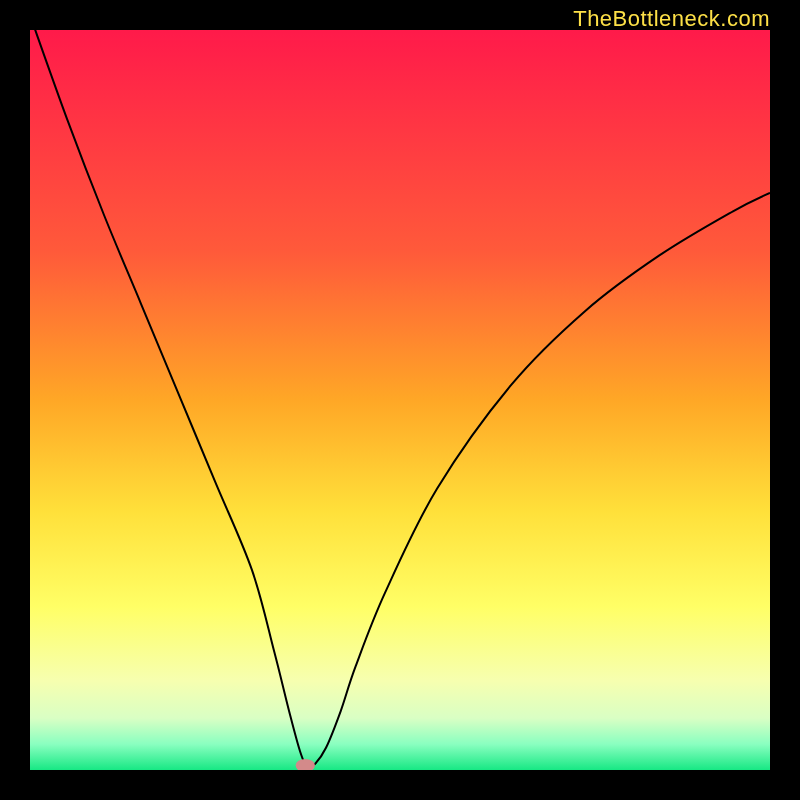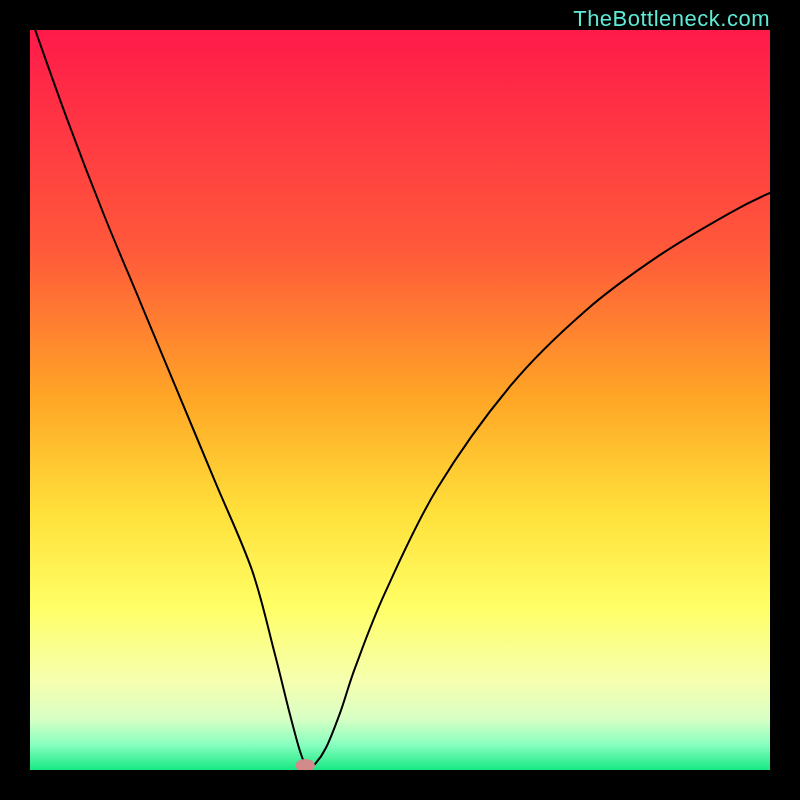--- a/index.html
+++ b/index.html
@@ -15,21 +15,21 @@
     position: absolute;
     left: 30px;
     top: 30px;
     width: 740px;
     height: 740px;
   }
   .watermark {
     position: absolute;
     top: 6px;
     right: 30px;
-    color: #5eead4;
+    color: #fde047;
     font-size: 22px;
     font-weight: 500;
     letter-spacing: 0.5px;
     user-select: none;
   }
   svg {
     display: block;
   }
 </style>
 </head>

